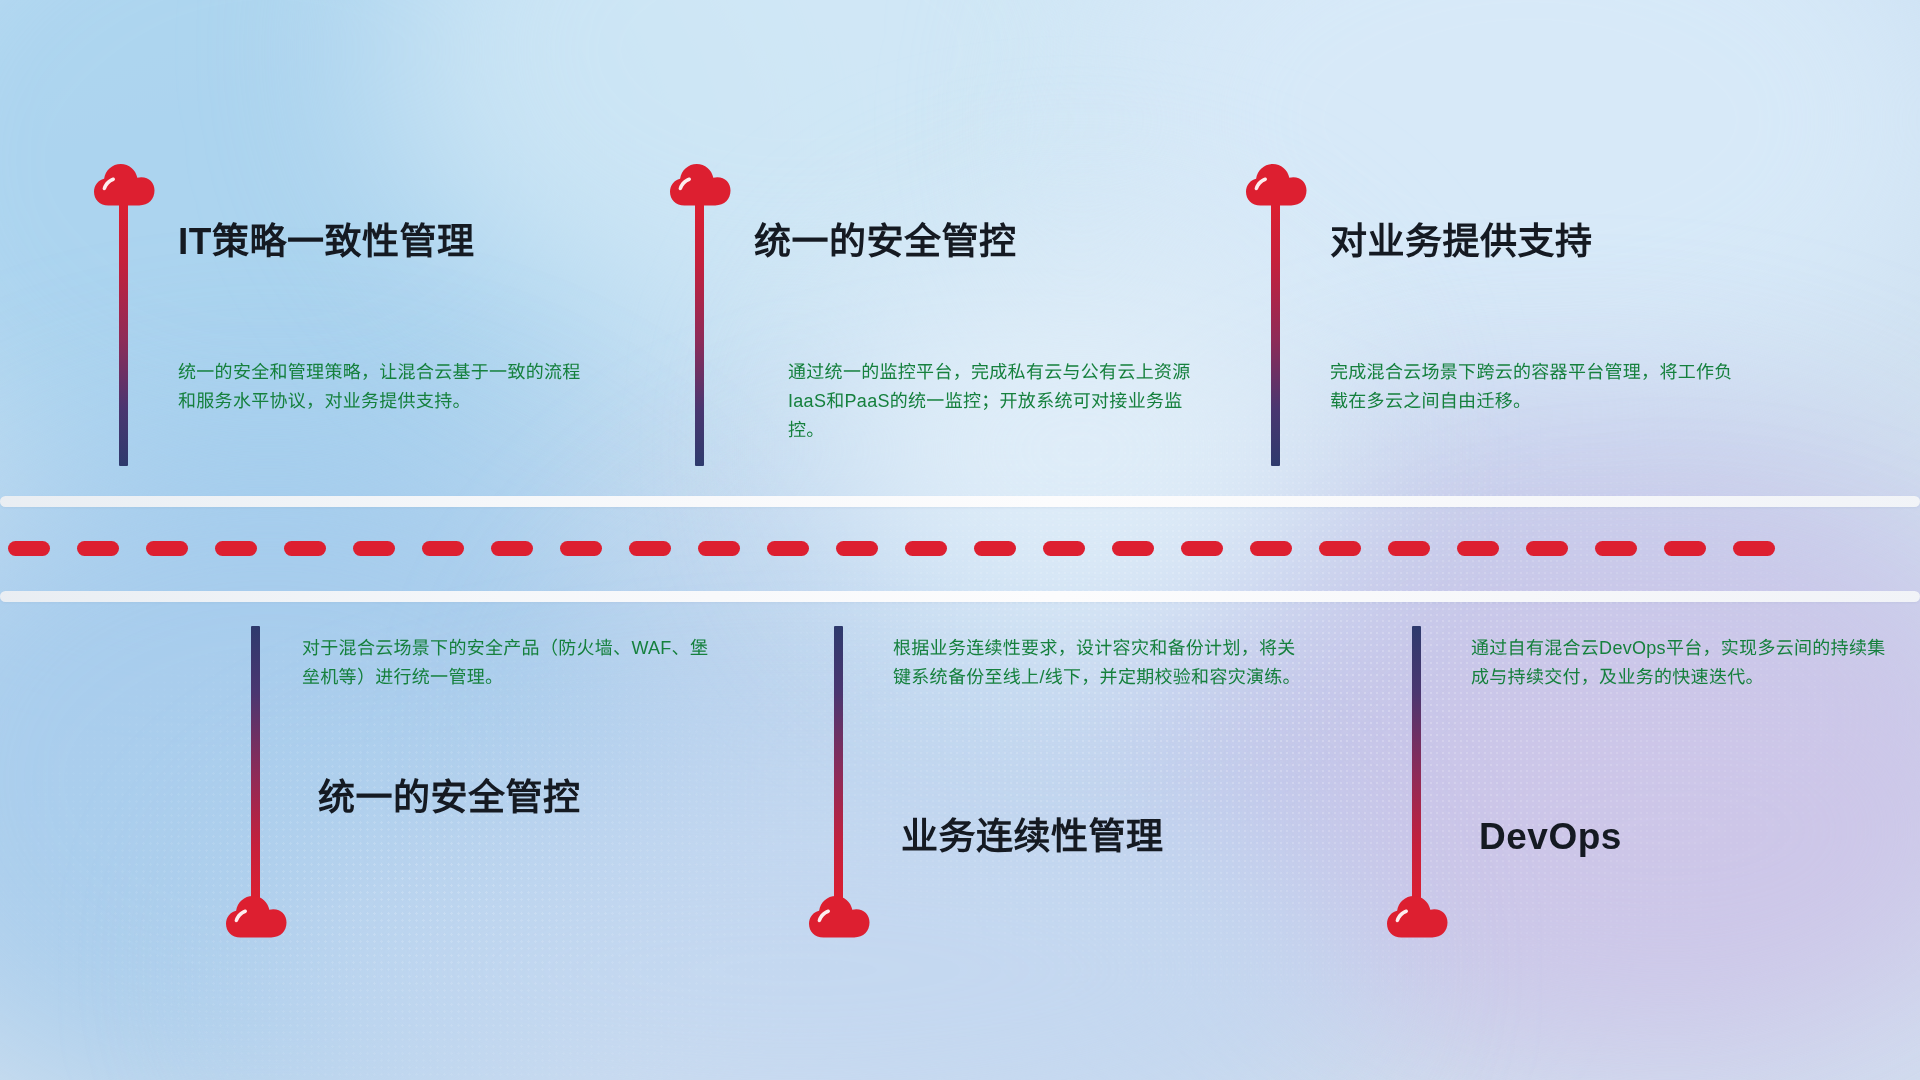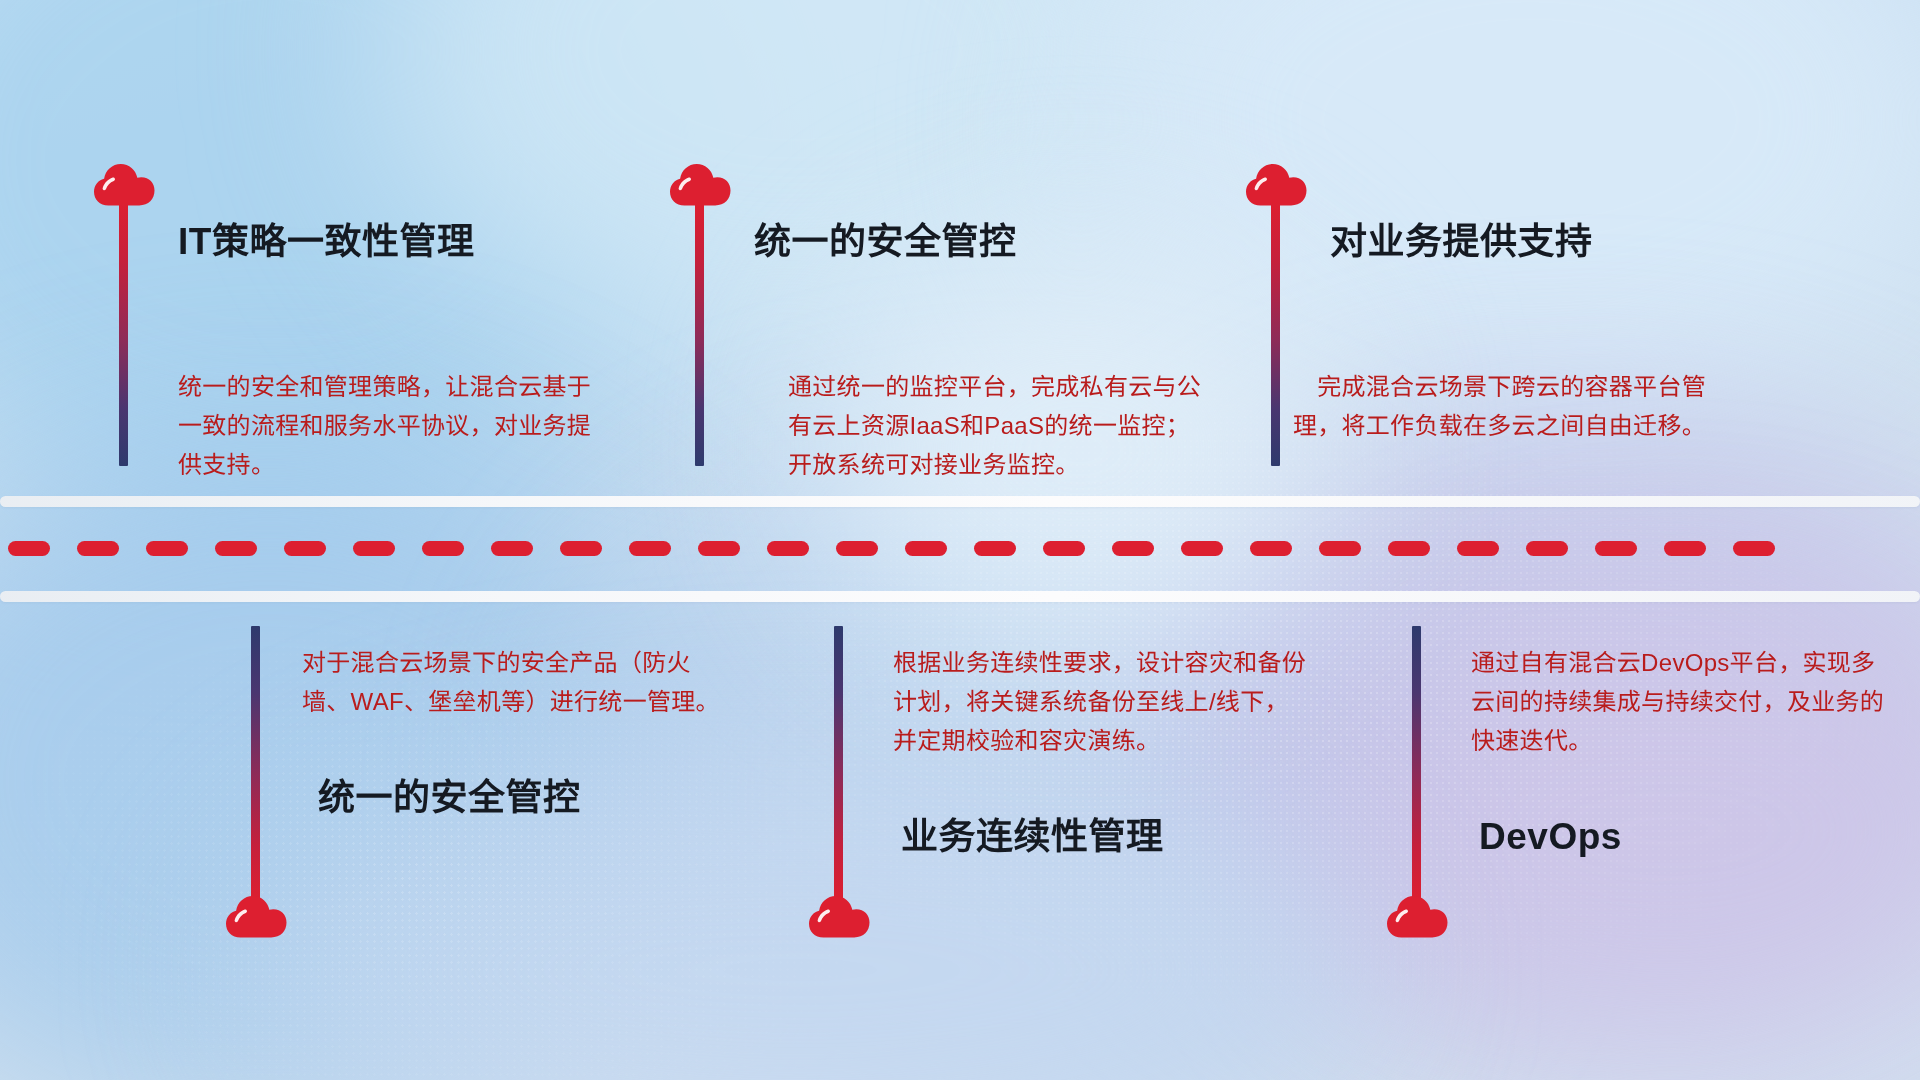--- a/index.html
+++ b/index.html
@@ -143,26 +143,25 @@
     position: absolute;
     font-size: 37px;
     font-weight: 700;
     color: #151a22;
     letter-spacing: 0.5px;
     white-space: nowrap;
     line-height: 1.2;
   }
   .col-body {
     position: absolute;
-    font-size: 24px;
+    font-size: 18px;
     line-height: 1.62;
-    color: #b91c1c;
+    color: #15803d;
     letter-spacing: 0.3px;
     width: 400px;
-    margin-top: 10px;
   }
 </style>
 </head>
 <body>
 
 <div id="stage">
 
   <div class="bg-base"></div>
   <div class="bg-blob blob-a"></div>
   <div class="bg-blob blob-b"></div>
@@ -204,21 +203,21 @@
 
     <div class="col">
       <div class="cloud" style="left:1244px; top:160px;">
         <svg viewBox="0 0 64 48" xmlns="http://www.w3.org/2000/svg">
           <path d="M16.5 45.5C7.6 45.5 2 39.6 2 31.8c0-6.5 4.1-11.6 10.1-13.1C13.4 10.3 20.3 4 28.8 4c8.2 0 15 5.9 16.5 13.8 1.3-.4 2.6-.6 4-.6 8 0 13.2 5.7 13.2 13.4 0 8.6-6 14.9-15.3 14.9H16.5z" fill="#dd1f30"></path>
           <path d="M11.8 30.2c-.9-.3-1.4-1.3-1.1-2.2 1.6-5 5.2-8.7 10-10.4.9-.3 1.9.2 2.2 1.1.3.9-.2 1.9-1.1 2.2-3.8 1.4-6.6 4.3-7.8 8.2-.3.9-1.3 1.4-2.2 1.1z" fill="#ffffff" opacity="0.92"></path>
         </svg>
       </div>
       <div class="stem stem-down" style="left:1271px; top:202px; height:264px;"></div>
       <div class="col-title" style="left:1330px; top:220px;">对业务提供支持</div>
-      <div class="col-body" style="left:1286px; top:358px; width:420px;text-align:right;">完成混合云场景下跨云的容器平台管理，将工作负载在多云之间自由迁移。</div>
+      <div class="col-body" style="left:1330px; top:358px; width:420px;">完成混合云场景下跨云的容器平台管理，将工作负载在多云之间自由迁移。</div>
     </div>
 
     <div class="road-line road-top"></div>
     <div class="road-dashes" id="road-dashes">
         <div class="dash" style="background: rgb(221, 31, 48);"></div>
         <div class="dash" style="background: rgb(221, 31, 48);"></div>
         <div class="dash" style="background: rgb(221, 31, 48);"></div>
         <div class="dash" style="background: rgb(221, 31, 48);"></div>
         <div class="dash" style="background: rgb(221, 31, 48);"></div>
         <div class="dash" style="background: rgb(221, 31, 48);"></div>

